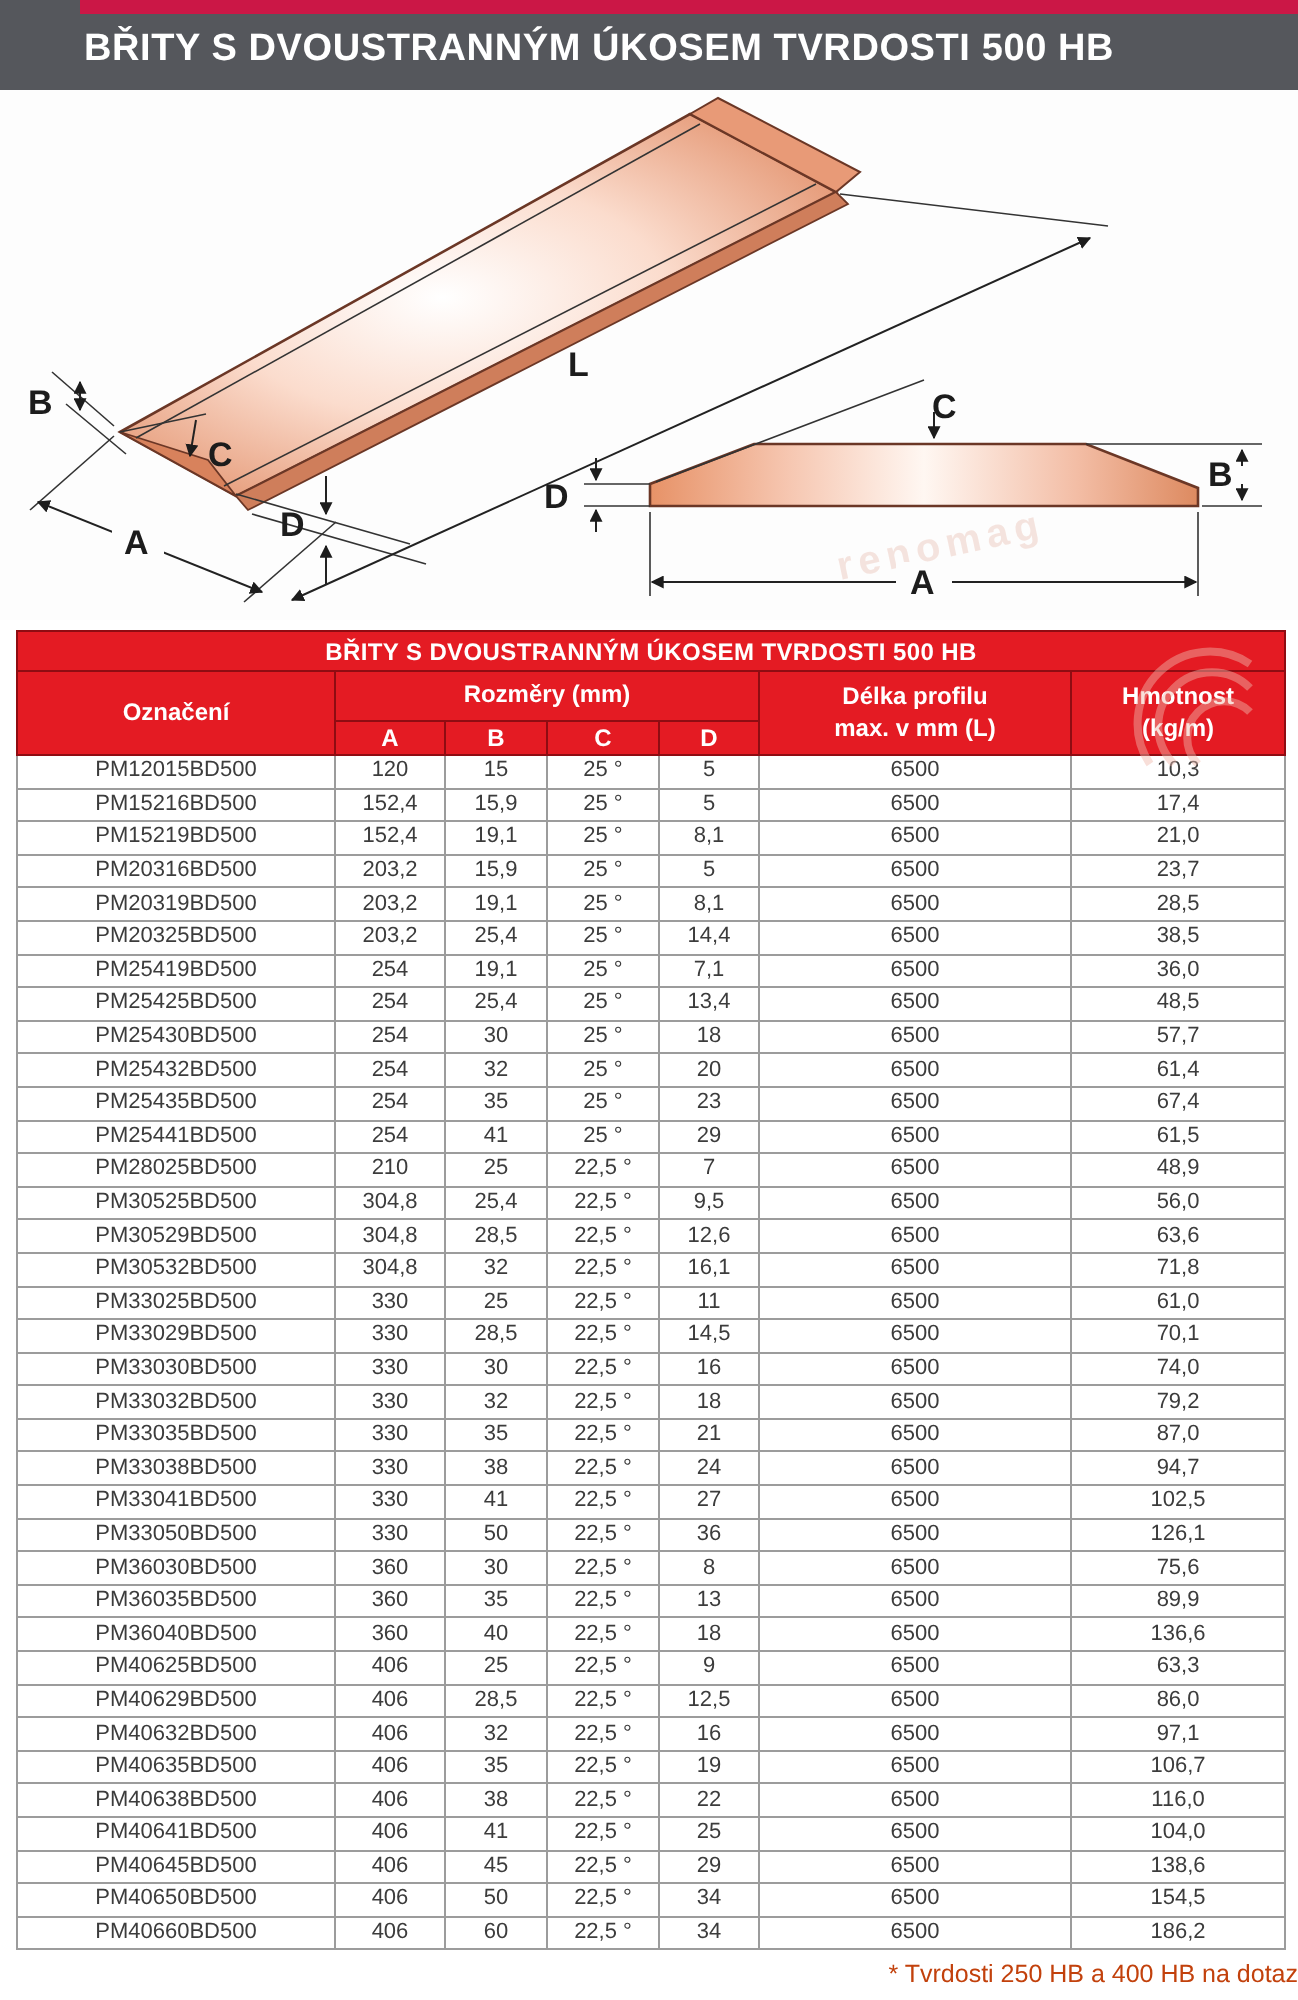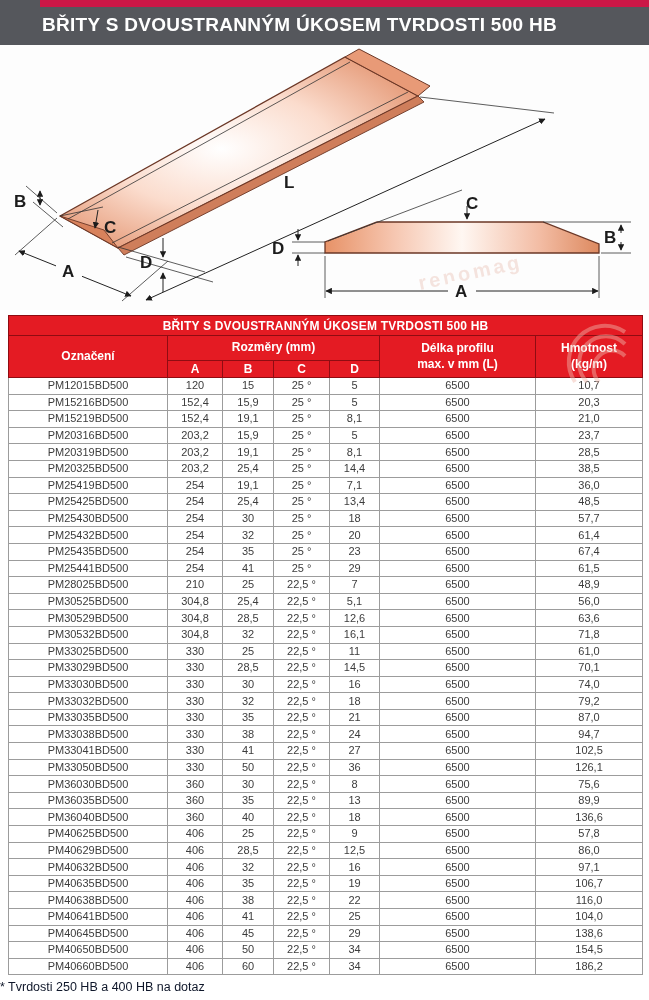--- a/index.html
+++ b/index.html
@@ -18,21 +18,21 @@
   .dimline{stroke:#222;stroke-width:1;fill:none;}
   .thinline{stroke:#333;stroke-width:.8;fill:none;}
   .wm{font-family:"Liberation Sans",sans-serif;font-weight:bold;fill:#d98c74;opacity:.22;letter-spacing:3px;}
   
   table{border-collapse:collapse;table-layout:fixed;width:634px;margin:5px 0 0 8px;border:1px solid #5a5a5c;}
   thead th{background:#e41b23;color:#ffffff;border:1px solid #8f0c12;font-weight:bold;padding:0;}
   .t-title th{font-size:12px;height:19px;letter-spacing:.2px;}
   .t-head th{font-size:12px;line-height:1.3;height:24px;}
   .t-sub th{font-size:12px;height:16px;}
   tbody td{background:#ffffff;border:1px solid #9c9c9c;font-size:11px;color:#3c3c3c;text-align:center;height:15.6px;line-height:1;padding:0;}
-  .footnote{margin:5px 0 0 0;font-size:12.5px;color:#0f172a;}
+  .footnote{margin:5px 0 0 20px;font-size:12.5px;color:#c2410c;text-align:right;}
   .wm-arcs{position:absolute;pointer-events:none;}
 </style>
 </head>
 <body>
 
 <div>
 
   <header class="topbar">
     <div class="topstrip"></div>
     <h1 class="pagetitle">BŘITY S DVOUSTRANNÝM ÚKOSEM TVRDOSTI 500 HB</h1>
@@ -179,30 +179,30 @@
       </tr>
     </thead>
     <tbody>
         <tr>
           <td>PM12015BD500</td>
           <td>120</td>
           <td>15</td>
           <td>25 °</td>
           <td>5</td>
           <td>6500</td>
-          <td>10,7</td>
+          <td>10,3</td>
         </tr>
         <tr>
           <td>PM15216BD500</td>
           <td>152,4</td>
           <td>15,9</td>
           <td>25 °</td>
           <td>5</td>
           <td>6500</td>
-          <td>20,3</td>
+          <td>17,4</td>
         </tr>
         <tr>
           <td>PM15219BD500</td>
           <td>152,4</td>
           <td>19,1</td>
           <td>25 °</td>
           <td>8,1</td>
           <td>6500</td>
           <td>21,0</td>
         </tr>
@@ -294,21 +294,21 @@
           <td>22,5 °</td>
           <td>7</td>
           <td>6500</td>
           <td>48,9</td>
         </tr>
         <tr>
           <td>PM30525BD500</td>
           <td>304,8</td>
           <td>25,4</td>
           <td>22,5 °</td>
-          <td>5,1</td>
+          <td>9,5</td>
           <td>6500</td>
           <td>56,0</td>
         </tr>
         <tr>
           <td>PM30529BD500</td>
           <td>304,8</td>
           <td>28,5</td>
           <td>22,5 °</td>
           <td>12,6</td>
           <td>6500</td>
@@ -422,21 +422,21 @@
           <td>6500</td>
           <td>136,6</td>
         </tr>
         <tr>
           <td>PM40625BD500</td>
           <td>406</td>
           <td>25</td>
           <td>22,5 °</td>
           <td>9</td>
           <td>6500</td>
-          <td>57,8</td>
+          <td>63,3</td>
         </tr>
         <tr>
           <td>PM40629BD500</td>
           <td>406</td>
           <td>28,5</td>
           <td>22,5 °</td>
           <td>12,5</td>
           <td>6500</td>
           <td>86,0</td>
         </tr>

